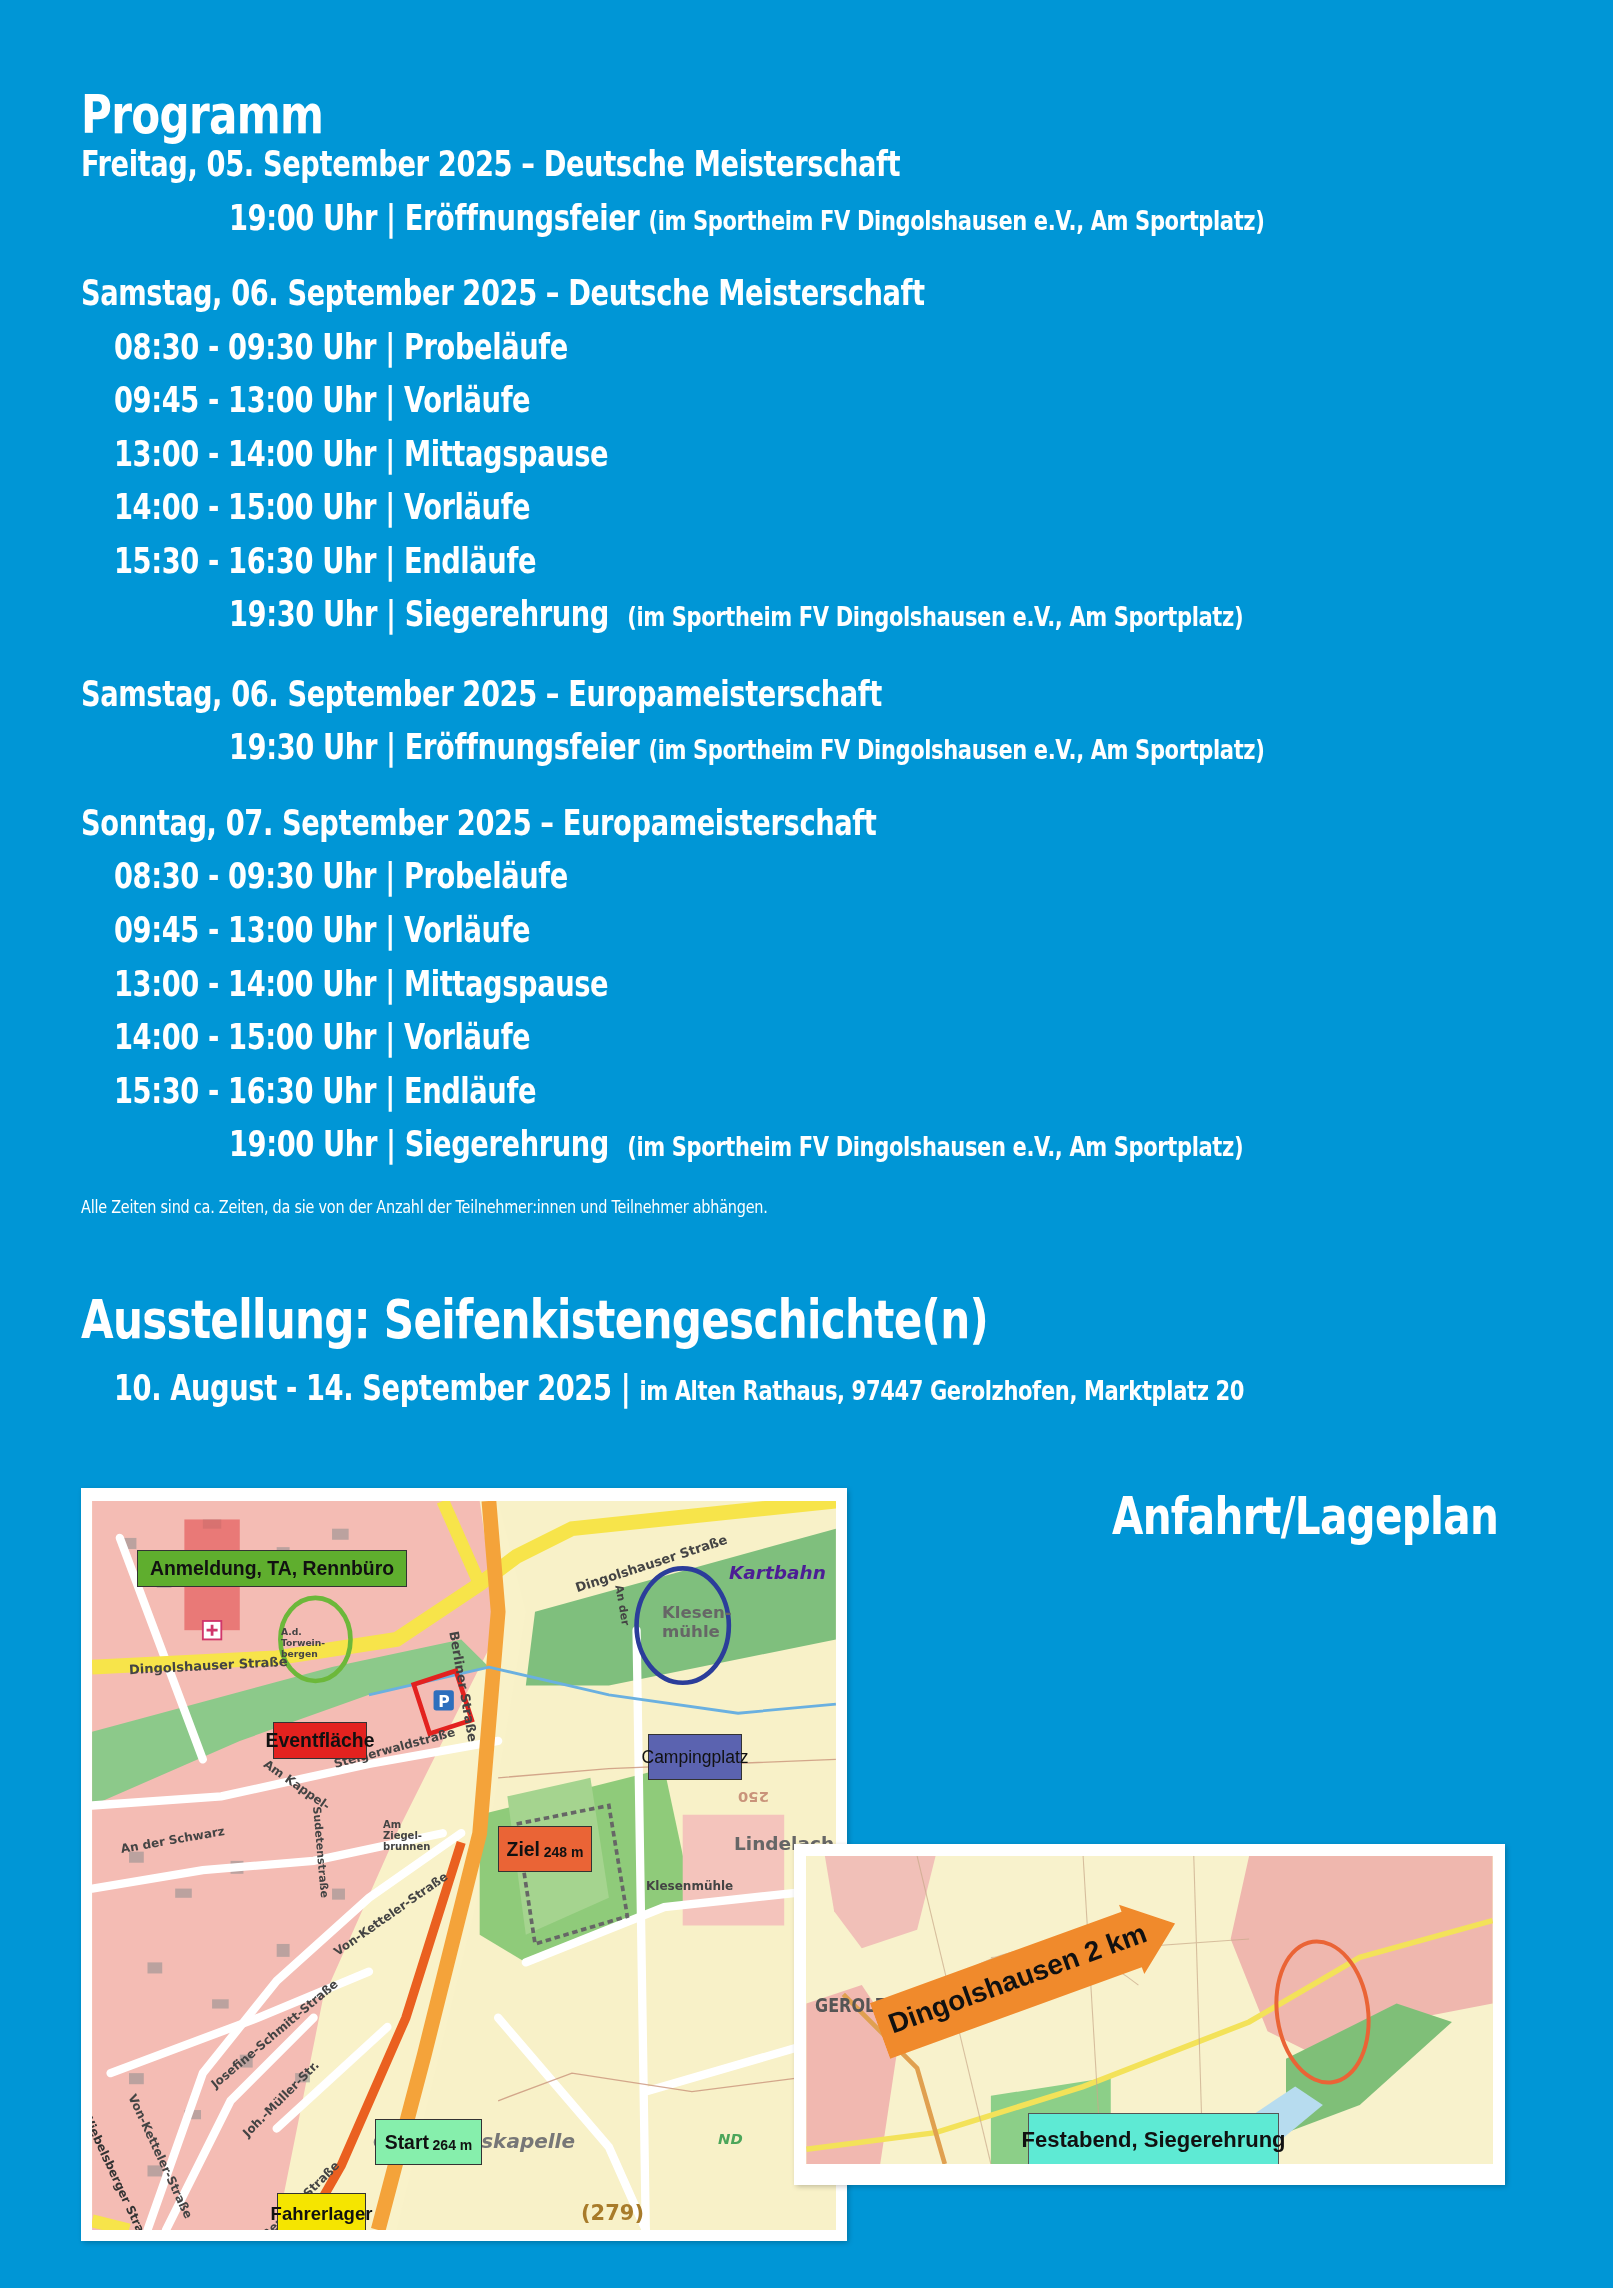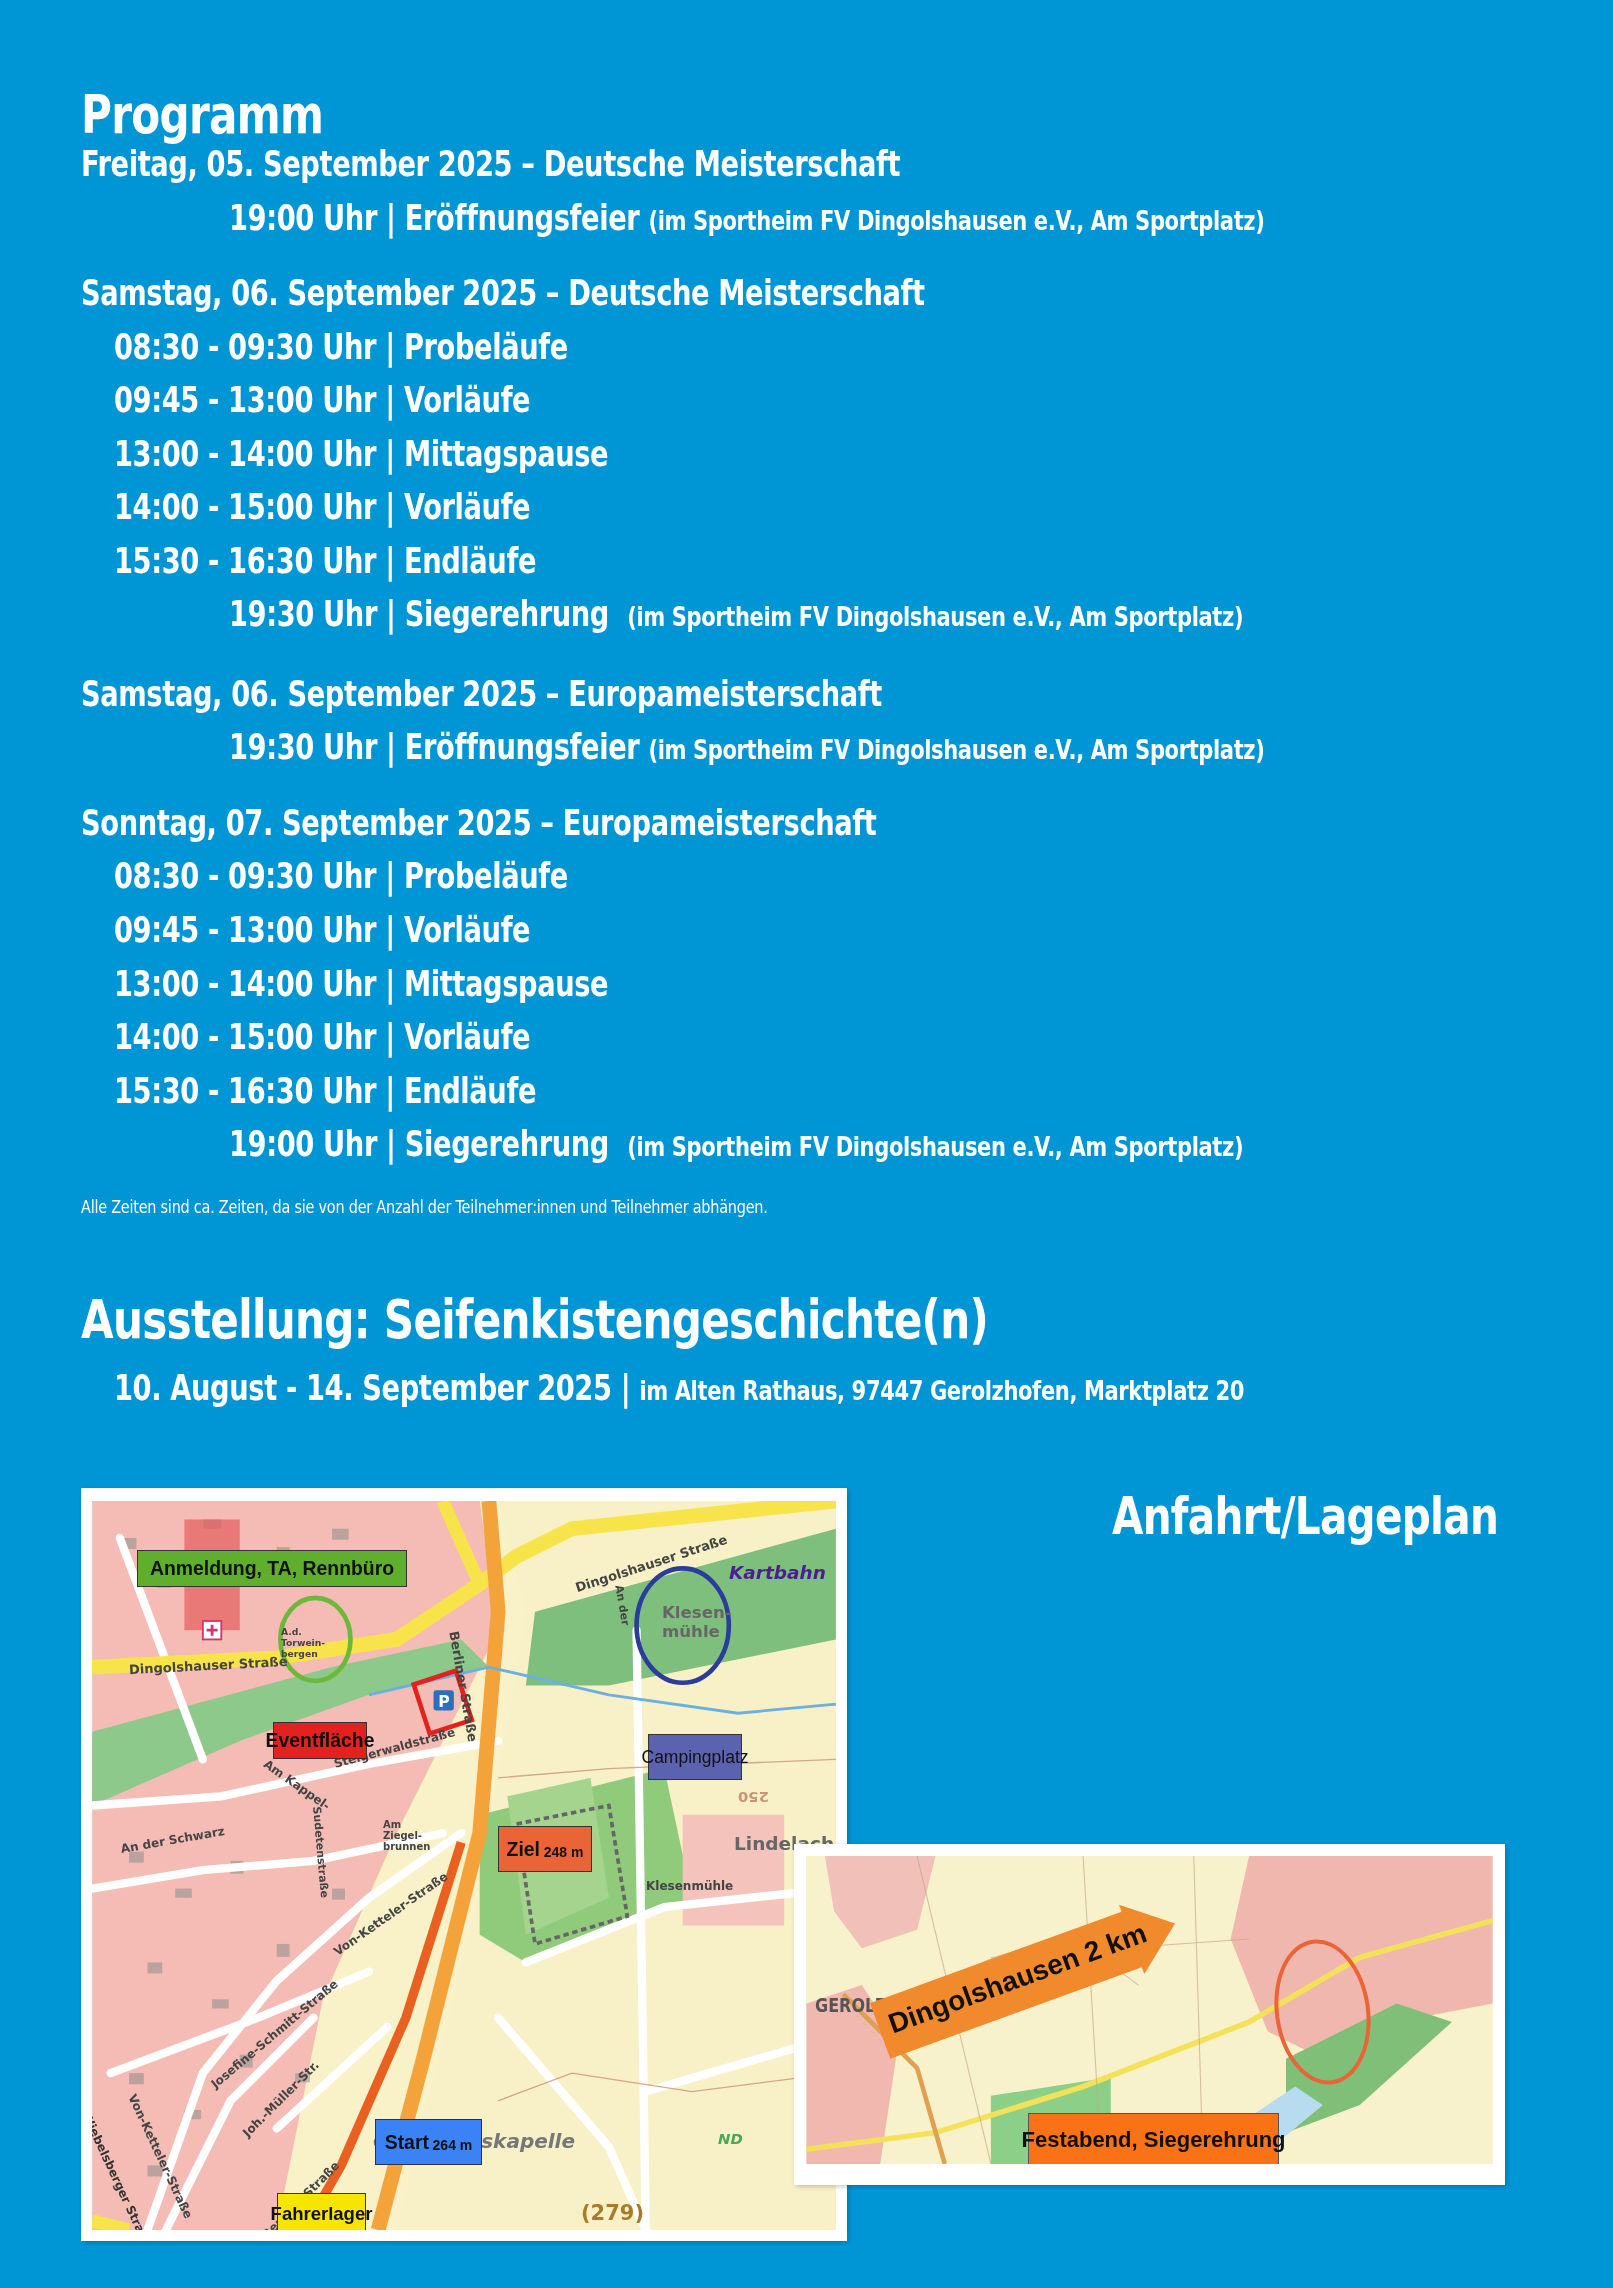--- a/index.html
+++ b/index.html
@@ -241,21 +241,21 @@
     <div class="maptext" style="left:646px; top:288px; font-size:14.8px; color:#c9937a; transform:rotate(180deg);">250</div>
     <div class="maptext" style="left:626px; top:629px; font-size:14.8px; font-style:italic; color:#4ca65a;">ND</div>
 
     <div class="lbl" style="left:45px; top:49px; width:268px; height:35px; background:#5fae2e; font-size:19.4px;">Anmeldung, TA, Rennbüro</div>
     <div class="lbl" style="left:181px; top:221px; width:92px; height:35px; background:#e3221f; font-size:19.4px;">Eventfläche</div>
     <div class="lbl" style="left:556px; top:233px; width:92px; height:44px; background:#5b63b0; font-size:17.5px; font-weight:normal;">Campingplatz</div>
     <div class="lbl" style="left:406px; top:325px; width:92px; height:44px; background:#ea6436; font-size:19.4px;">
       <span>Ziel</span>
         <small>248 m</small>
     </div>
-    <div class="lbl" style="left:283px; top:618px; width:105px; height:44px; background:#3b82f6; font-size:19.4px;justify-content:center;">
+    <div class="lbl" style="left:283px; top:618px; width:105px; height:44px; background:#86efac; font-size:19.4px;justify-content:center;">
       <span>Start</span>
         <small>264 m</small>
     </div>
     <div class="lbl" style="left:185px; top:692px; width:87px; height:39px; background:#f5e500; font-size:18.5px;">Fahrerlager</div>
   </div>
 </div>
 
 <div class="frame" style="left:794px; top:1844px; width:711px; height:341px;">
   <div class="map" style="left:12px; top:12px; width:687px; height:308px;">
     <svg width="687" height="308" viewBox="0 0 744 334">
@@ -285,16 +285,16 @@
 
     <div style="position:absolute; left:74px; top:138px; width:295px; height:74px; transform:rotate(-20deg); transform-origin:0 50%;">
       <svg width="314" height="74" viewBox="0 0 340 80" style="position:absolute;left:0;top:0;">
         <polygon points="0,8 290,8 290,0 340,40 290,80 290,72 0,72" fill="#f08a2c"></polygon>
       </svg>
       <div class="maptext" style="left:11px; top:18.5px; font-size:28px; color:#111; font-family:'Liberation Sans',sans-serif;">Dingolshausen 2 km</div>
     </div>
 
     <div style="position:absolute; left:469px; top:83px; width:87px; height:138px; border:4.6px solid #ea6436; border-radius:50%; transform:rotate(-8deg);"></div>
 
-    <div class="lbl" style="left:222px; top:257px; width:249px; height:52px; background:#f97316; font-size:22px; border:0.9px solid #555;">Festabend, Siegerehrung</div>
+    <div class="lbl" style="left:222px; top:257px; width:249px; height:52px; background:#5eead4; font-size:22px; border:0.9px solid #555;">Festabend, Siegerehrung</div>
   </div>
 </div>
 
 
 </body></html>

